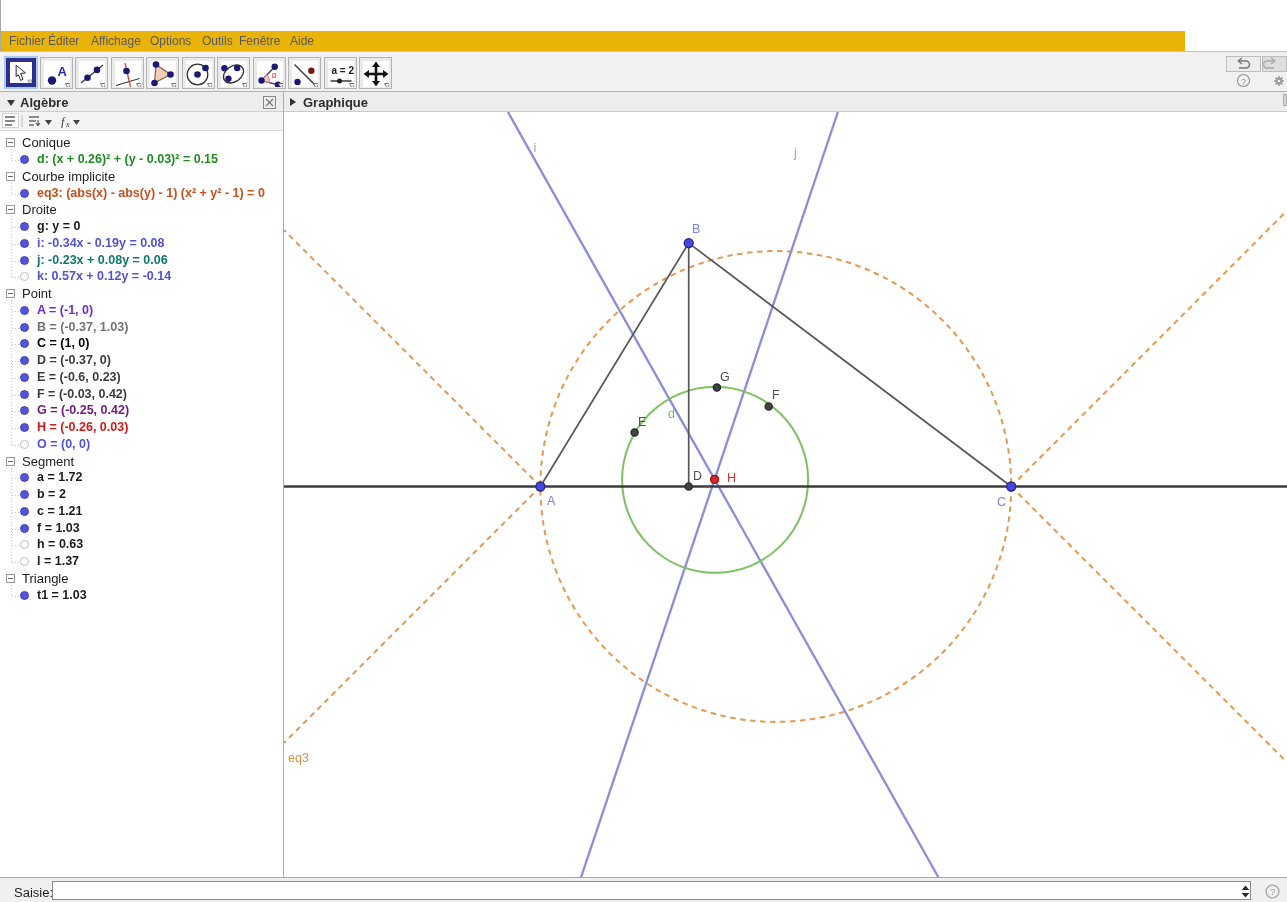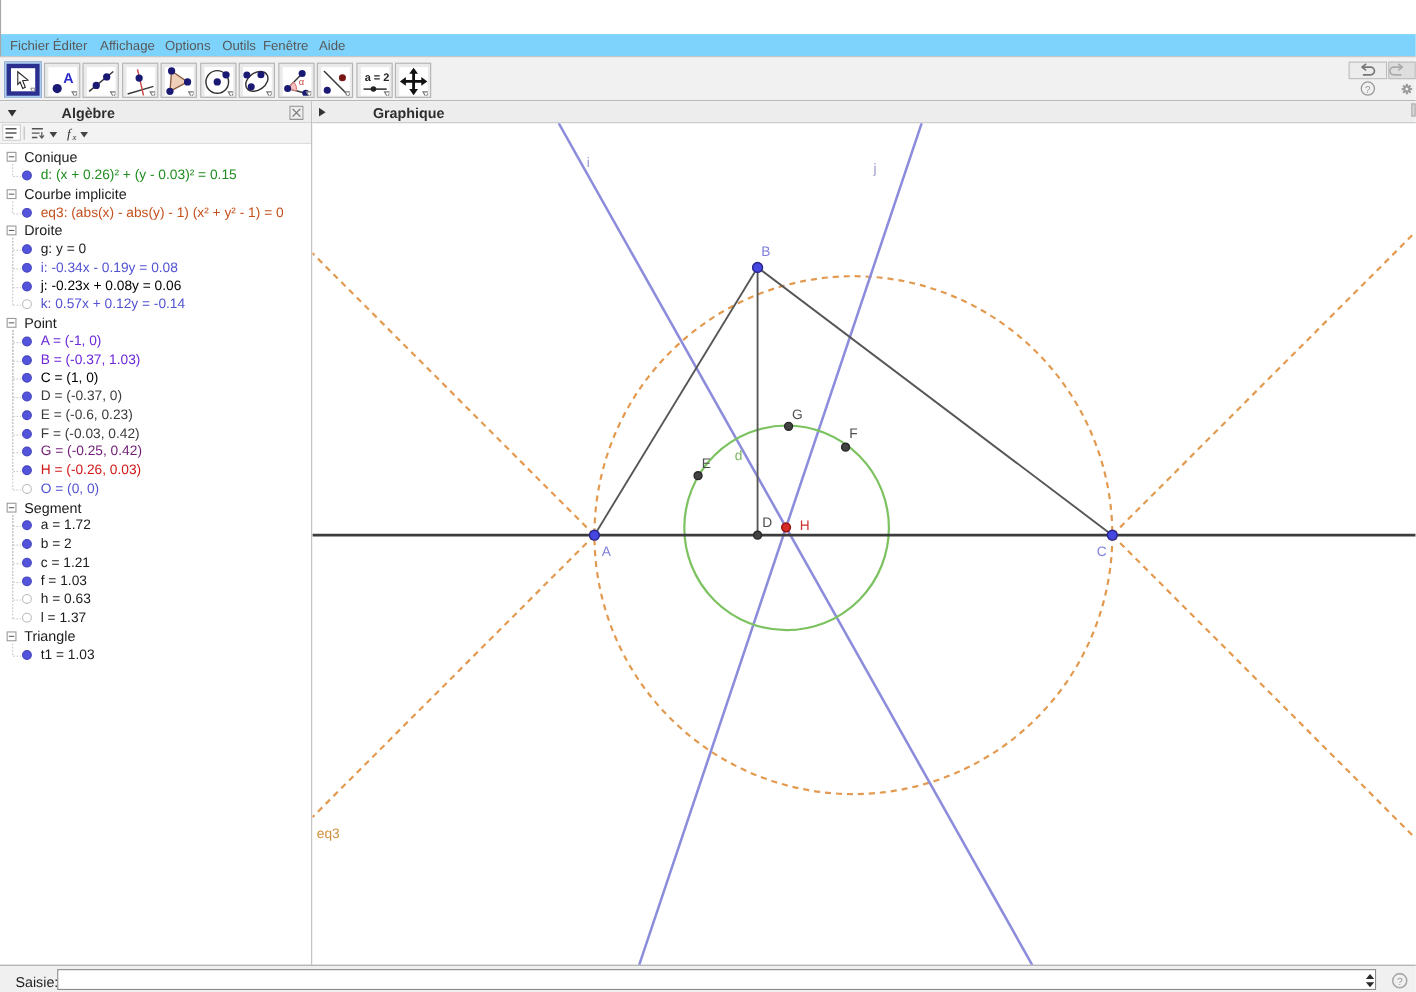--- a/index.html
+++ b/index.html
@@ -4,40 +4,40 @@
 <style>
 *{margin:0;padding:0;box-sizing:border-box;}
 html,body{width:1287px;height:902px;overflow:hidden;background:#fff;
   font-family:"Liberation Sans",sans-serif;}
 #win{position:absolute;left:0;top:0;width:1287px;height:902px;background:#fff;}
 .abs{position:absolute;}
 
 #titlebar{position:absolute;left:0;top:0;width:1287px;height:31px;background:#fff;border-top:1px solid #696969;}
 #title{position:absolute;left:31px;top:9px;font-size:11.5px;color:#4e4f59;letter-spacing:-0.1px;}
 
-#menubar{position:absolute;left:0;top:31px;width:1287px;height:20px;background:#7dd3fc;}
+#menubar{position:absolute;left:0;top:31px;width:1185px;height:20px;background:#eab308;}
 .mi{position:absolute;top:3px;font-size:12px;color:#595959;}
 
 #toolbar{position:absolute;left:0;top:51px;width:1287px;height:41px;background:#f1f1f1;border-top:1px solid #c3c3c3;border-bottom:1px solid #b2b2b2;}
 .tb{position:absolute;top:5px;width:33px;height:32px;background:#eaeaea;border:1px solid #b3b3b3;}
 .tb svg{position:absolute;left:3px;top:2.5px;background:#fff;}
 .tbsel{top:4px;width:34px;height:33px;border:2px solid #a9cae9;background:#2b2f90;}
 .tbsel svg{left:4px;top:4px;width:22px;height:21px;}
 
 #alg{position:absolute;left:0;top:92px;width:283px;height:786px;background:#fff;}
 #alghead{position:absolute;left:0;top:0;width:283px;height:20px;background:#ededed;border-bottom:1px solid #d0d0d0;}
 #algstyle{position:absolute;left:0;top:20px;width:283px;height:19px;background:#f3f3f3;border-bottom:1px solid #ddd;}
 #divider{position:absolute;left:283px;top:92px;width:1px;height:786px;background:#aaa;}
 #gfx{position:absolute;left:284px;top:92px;width:1003px;height:786px;background:#fff;}
 #gfxhead{position:absolute;left:0;top:0;width:1003px;height:20px;background:#ededed;border-bottom:1px solid #c9c9c9;}
-.phead{font-size:13px;font-weight:bold;color:#2e2e2e;margin-left:36px;}
+.phead{font-size:13px;font-weight:bold;color:#2e2e2e;}
 
 #tree{position:absolute;left:0;top:39px;width:280px;height:747px;background:#fff;}
 .cat{position:absolute;left:22px;font-size:13px;color:#1c1c1c;white-space:nowrap;}
-.itm{position:absolute;left:37px;font-size:12.5px;font-weight:normal;white-space:nowrap;}
+.itm{position:absolute;left:37px;font-size:12.5px;font-weight:bold;white-space:nowrap;}
 .mbox{position:absolute;left:6px;width:9px;height:9px;border:1px solid #9a9a9a;background:#fff;}
 .mbox::after{content:"";position:absolute;left:1px;top:3px;width:5px;height:1px;background:#666;}
 .marble{position:absolute;left:20px;width:9px;height:9px;border-radius:50%;}
 .mf{background:#5353dc;border:1px solid #4545c0;}
 .mh{background:#fff;border:1.5px solid #bcbcbc;}
 
 #inputbar{position:absolute;left:0;top:877px;width:1287px;height:25px;background:#f0f0f0;border-top:1px solid #a9a9a9;}
 #saisie{position:absolute;left:14px;top:7px;font-size:13px;color:#1f1f1f;}
 #infield{position:absolute;left:52px;top:3px;width:1199px;height:19px;background:#fff;border:1px solid #8a8a8a;}
 </style>
@@ -231,35 +231,35 @@
         <div style="position:absolute;left:12px;top:96.2px;width:7px;height:1px;background-image:linear-gradient(90deg,#c8c8c8 50%,transparent 50%);background-size:3px 1px;"></div>
         <div class="marble mf" style="top:91.2px"></div>
         <div class="itm" style="top:88.2px;color:#1c1c1c">g: y = 0</div>
         <div style="position:absolute;left:11px;top:85.4px;width:1px;height:28.0px;background-image:linear-gradient(#c8c8c8 50%,transparent 50%);background-size:1px 3px;"></div>
         <div style="position:absolute;left:12px;top:112.9px;width:7px;height:1px;background-image:linear-gradient(90deg,#c8c8c8 50%,transparent 50%);background-size:3px 1px;"></div>
         <div class="marble mf" style="top:107.9px"></div>
         <div class="itm" style="top:104.9px;color:#5252d2">i: -0.34x - 0.19y = 0.08</div>
         <div style="position:absolute;left:11px;top:85.4px;width:1px;height:44.8px;background-image:linear-gradient(#c8c8c8 50%,transparent 50%);background-size:1px 3px;"></div>
         <div style="position:absolute;left:12px;top:129.7px;width:7px;height:1px;background-image:linear-gradient(90deg,#c8c8c8 50%,transparent 50%);background-size:3px 1px;"></div>
         <div class="marble mf" style="top:124.7px"></div>
-        <div class="itm" style="top:121.7px;color:#000000">j: -0.23x + 0.08y = 0.06</div>
+        <div class="itm" style="top:121.7px;color:#0f766e">j: -0.23x + 0.08y = 0.06</div>
         <div style="position:absolute;left:11px;top:85.4px;width:1px;height:61.5px;background-image:linear-gradient(#c8c8c8 50%,transparent 50%);background-size:1px 3px;"></div>
         <div style="position:absolute;left:12px;top:146.4px;width:7px;height:1px;background-image:linear-gradient(90deg,#c8c8c8 50%,transparent 50%);background-size:3px 1px;"></div>
         <div class="marble mh" style="top:141.4px"></div>
         <div class="itm" style="top:138.4px;color:#5252d2">k: 0.57x + 0.12y = -0.14</div>
         <div class="mbox" style="top:158.2px"></div>
         <div class="cat" style="top:155.2px">Point</div>
         <div style="position:absolute;left:11px;top:169.15px;width:1px;height:11.3px;background-image:linear-gradient(#c8c8c8 50%,transparent 50%);background-size:1px 3px;"></div>
         <div style="position:absolute;left:12px;top:179.9px;width:7px;height:1px;background-image:linear-gradient(90deg,#c8c8c8 50%,transparent 50%);background-size:3px 1px;"></div>
         <div class="marble mf" style="top:174.9px"></div>
         <div class="itm" style="top:171.9px;color:#6d28d9">A = (-1, 0)</div>
         <div style="position:absolute;left:11px;top:169.15px;width:1px;height:28.0px;background-image:linear-gradient(#c8c8c8 50%,transparent 50%);background-size:1px 3px;"></div>
         <div style="position:absolute;left:12px;top:196.7px;width:7px;height:1px;background-image:linear-gradient(90deg,#c8c8c8 50%,transparent 50%);background-size:3px 1px;"></div>
         <div class="marble mf" style="top:191.7px"></div>
-        <div class="itm" style="top:188.7px;color:#6d28d9">B = (-0.37, 1.03)</div>
+        <div class="itm" style="top:188.7px;color:#737373">B = (-0.37, 1.03)</div>
         <div style="position:absolute;left:11px;top:169.15px;width:1px;height:44.8px;background-image:linear-gradient(#c8c8c8 50%,transparent 50%);background-size:1px 3px;"></div>
         <div style="position:absolute;left:12px;top:213.4px;width:7px;height:1px;background-image:linear-gradient(90deg,#c8c8c8 50%,transparent 50%);background-size:3px 1px;"></div>
         <div class="marble mf" style="top:208.4px"></div>
         <div class="itm" style="top:205.4px;color:#000000">C = (1, 0)</div>
         <div style="position:absolute;left:11px;top:169.15px;width:1px;height:61.5px;background-image:linear-gradient(#c8c8c8 50%,transparent 50%);background-size:1px 3px;"></div>
         <div style="position:absolute;left:12px;top:230.2px;width:7px;height:1px;background-image:linear-gradient(90deg,#c8c8c8 50%,transparent 50%);background-size:3px 1px;"></div>
         <div class="marble mf" style="top:225.2px"></div>
         <div class="itm" style="top:222.2px;color:#3c3c3c">D = (-0.37, 0)</div>
         <div style="position:absolute;left:11px;top:169.15px;width:1px;height:78.3px;background-image:linear-gradient(#c8c8c8 50%,transparent 50%);background-size:1px 3px;"></div>
         <div style="position:absolute;left:12px;top:246.9px;width:7px;height:1px;background-image:linear-gradient(90deg,#c8c8c8 50%,transparent 50%);background-size:3px 1px;"></div>

